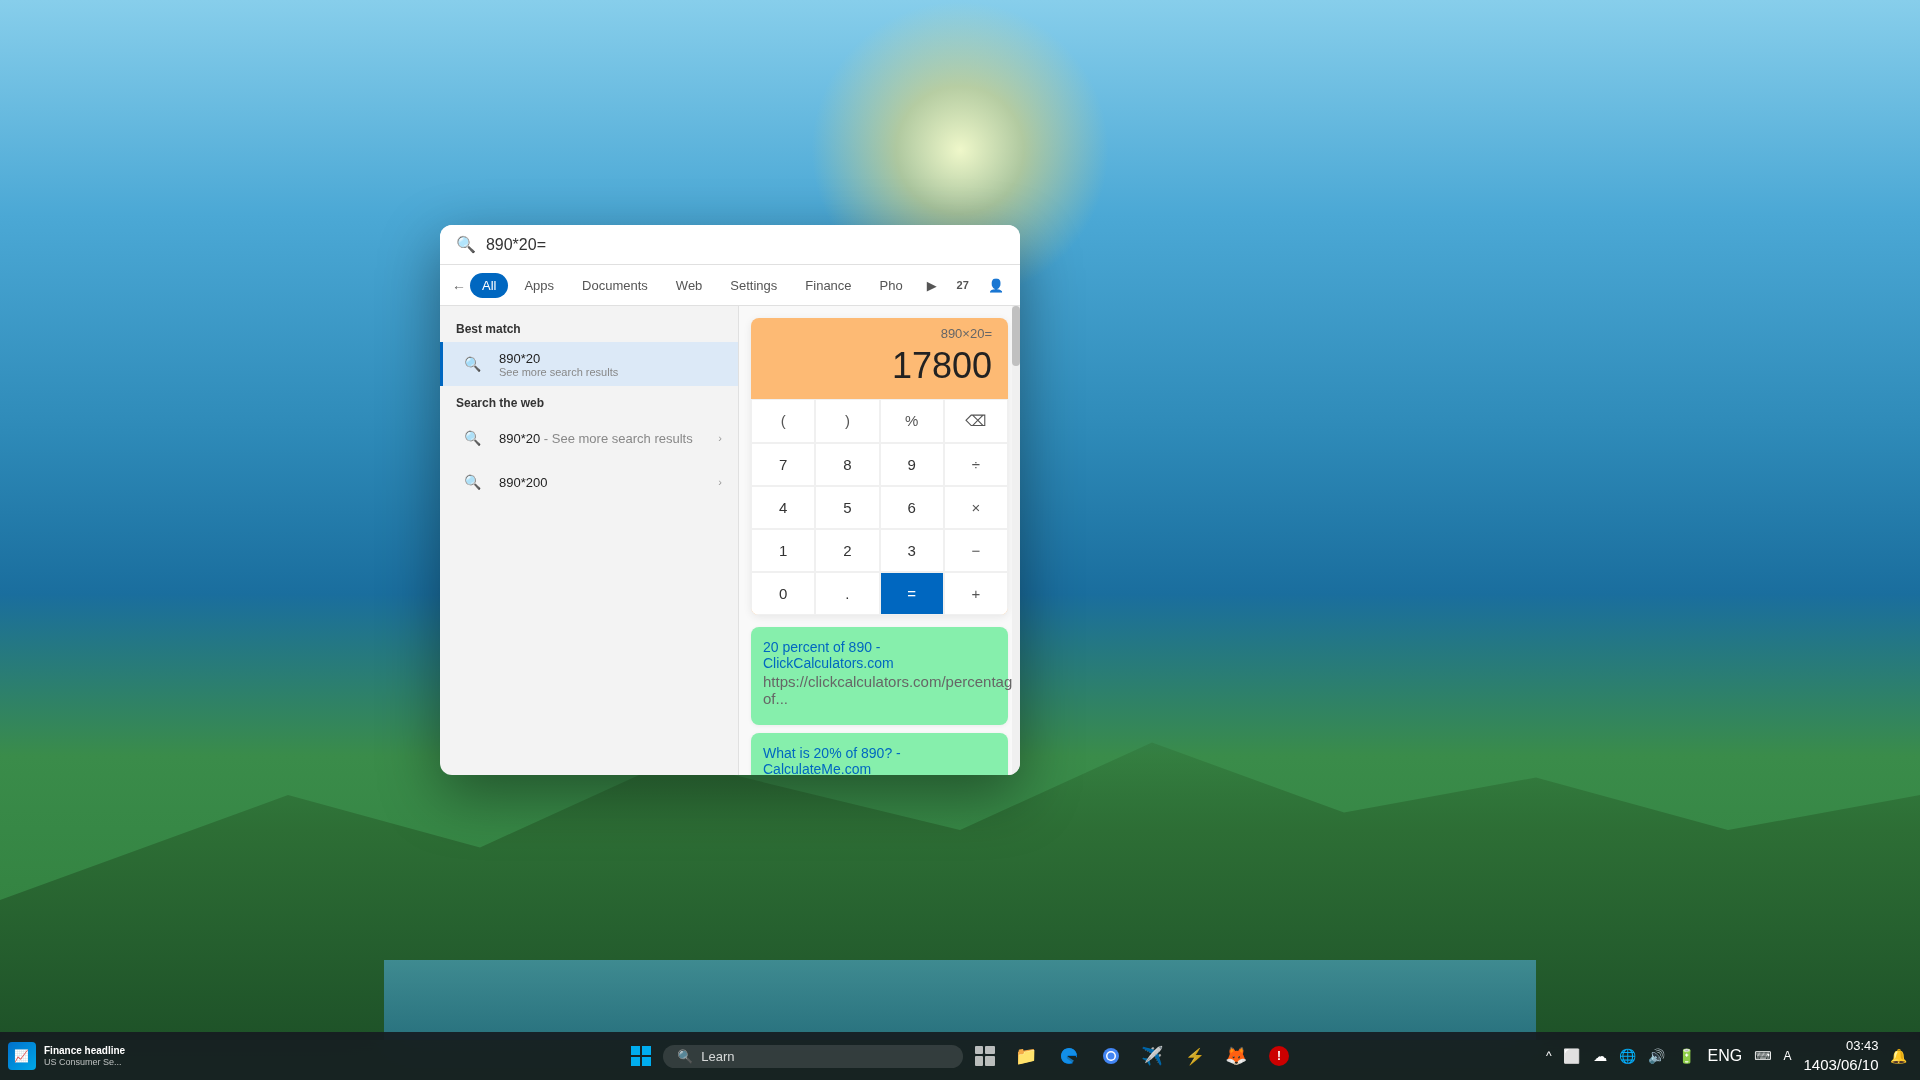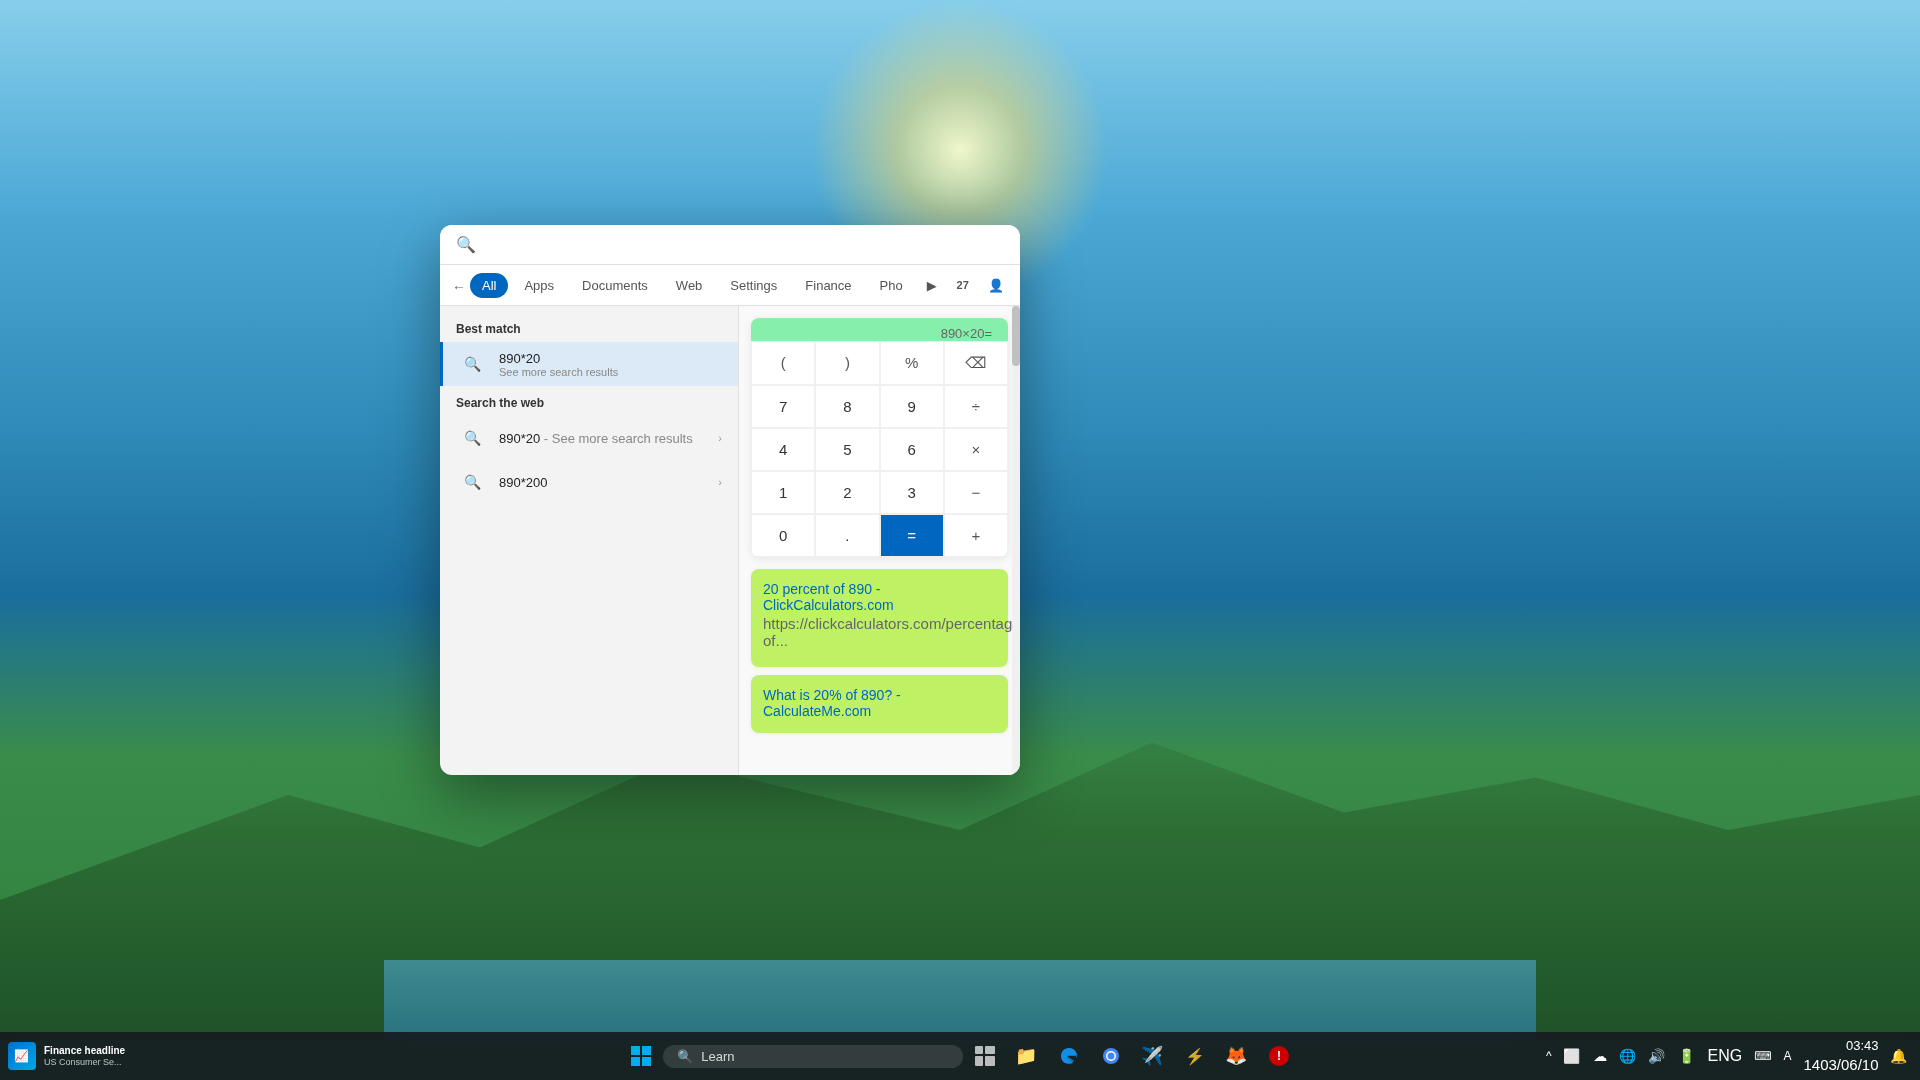--- a/index.html
+++ b/index.html
@@ -324,21 +324,21 @@
 
     
     .search-right {
       flex: 1;
       overflow-y: auto;
       background: #f9f9f9;
     }
 
     .calculator {
       margin: 12px;
-      background: #86efac;
+      background: #fdba74;
       border-radius: 8px;
       overflow: hidden;
       box-shadow: 0 2px 8px rgba(0,0,0,0.08);
     }
 
     .calc-expression {
       padding: 8px 16px 0;
       text-align: right;
       font-size: 13px;
       color: #666;
@@ -371,21 +371,21 @@
     .calc-btn.equals {
       background: #0067c0;
       color: white;
     }
     .calc-btn.operator { color: #555; }
 
     
     .web-result {
       margin: 8px 12px;
       padding: 12px;
-      background: #bef264;
+      background: #86efac;
       border-radius: 8px;
       box-shadow: 0 1px 4px rgba(0,0,0,0.06);
       cursor: pointer;
       position: relative;
     }
 
     .web-result-title {
       font-size: 14px;
       color: #0067c0;
       font-weight: 500;
@@ -451,20 +451,21 @@
 <body>
 
 <div class="desktop">
   <div class="landscape"></div>
   <div class="water"></div>
 
   <div class="search-panel">
 
     <div class="search-input-bar">
       <span class="search-icon-main">🔍</span>
+      <input class="search-input-field" type="text" value="890*20=" style="">
     </div>
 
     <div class="search-tabs">
       <div class="back-btn">←</div>
       <div class="tab active">All</div>
       <div class="tab">Apps</div>
       <div class="tab">Documents</div>
       <div class="tab">Web</div>
       <div class="tab">Settings</div>
       <div class="tab">Finance</div>
@@ -509,20 +510,21 @@
             <div class="result-title">890*200</div>
           </div>
           <div class="result-arrow">›</div>
         </div>
       </div>
 
       <div class="search-right" style="position:relative;">
 
         <div class="calculator">
           <div class="calc-expression">890×20=</div>
+          <div class="calc-result">17800</div>
           <div class="calc-grid" id="calc-buttons">
               <div class="calc-btn operator">(</div>
               <div class="calc-btn operator">)</div>
               <div class="calc-btn operator">%</div>
               <div class="calc-btn operator">⌫</div>
               <div class="calc-btn">7</div>
               <div class="calc-btn">8</div>
               <div class="calc-btn">9</div>
               <div class="calc-btn operator">÷</div>
               <div class="calc-btn">4</div>

